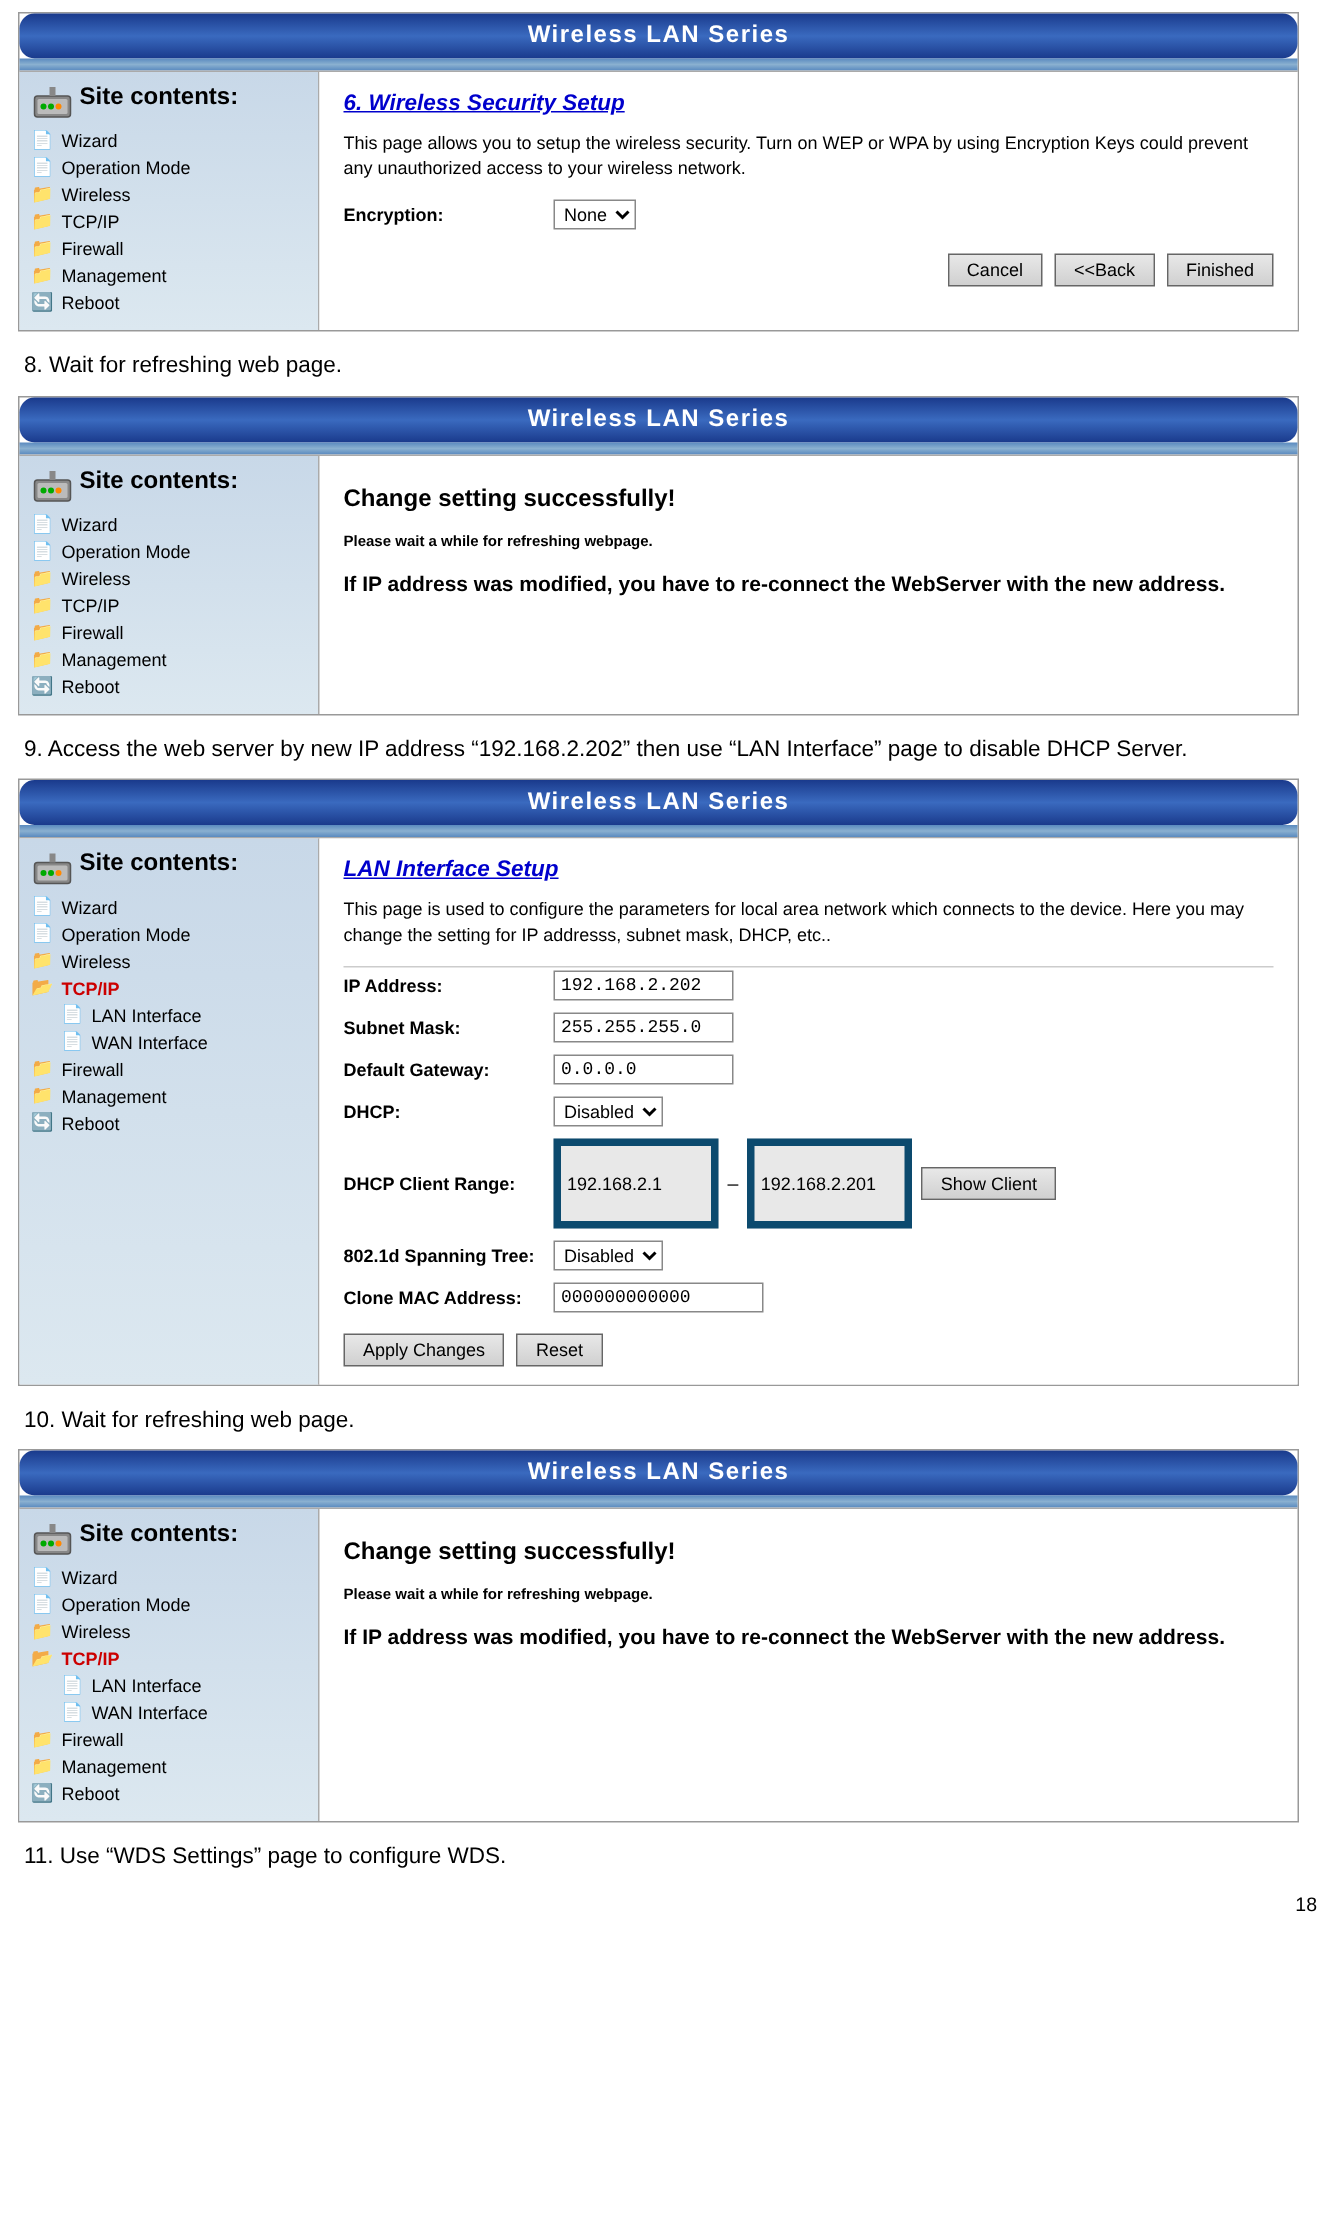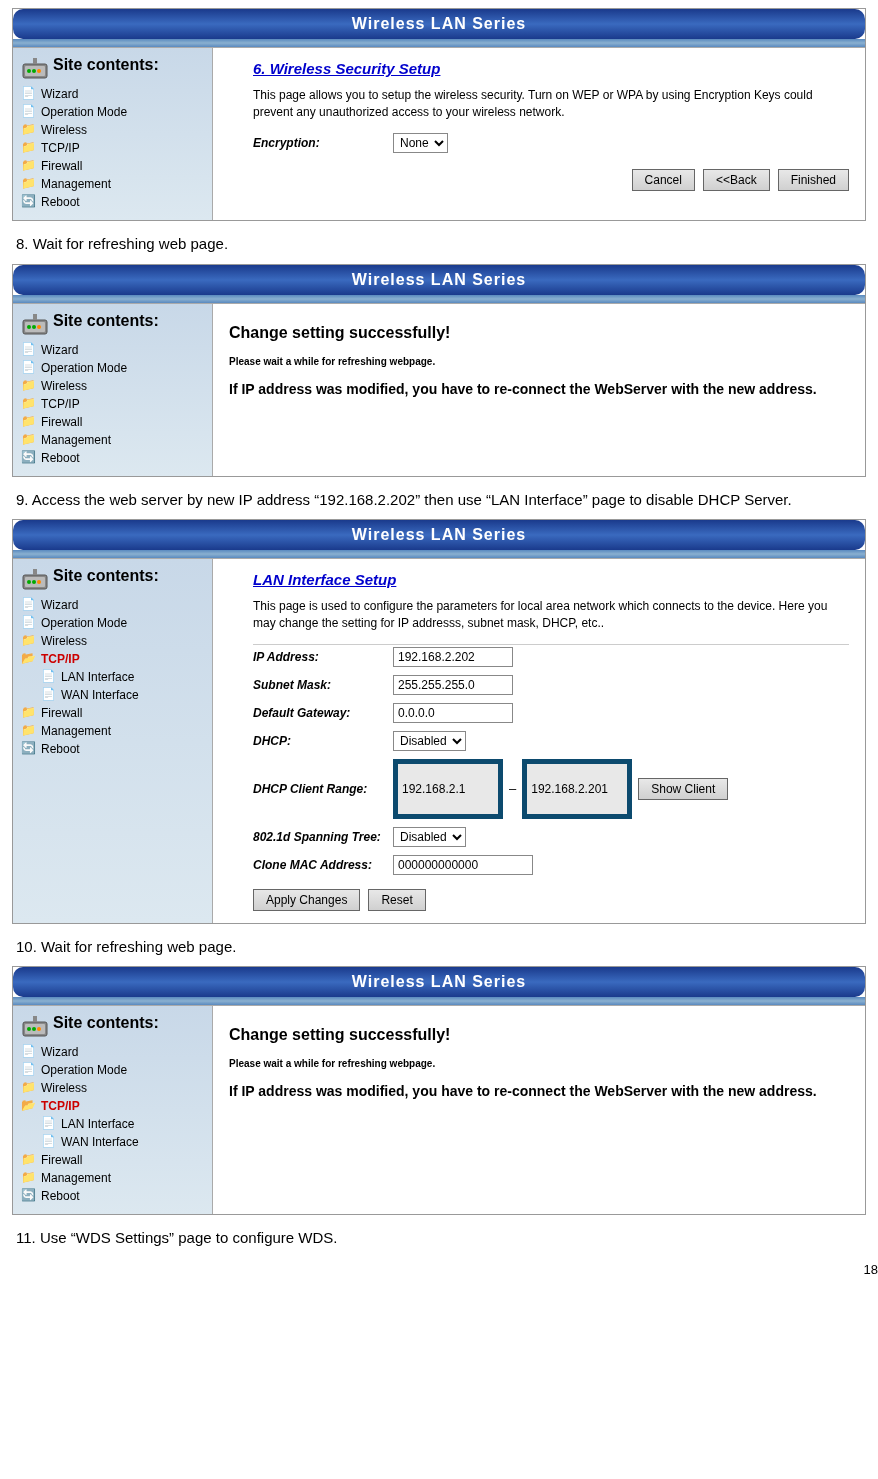--- a/index.html
+++ b/index.html
@@ -78,21 +78,20 @@
     }
 
     .sidebar-sub {
       margin-left: 20px;
     }
 
     .main-content {
       flex: 1;
       padding: 12px 16px;
       background: #fff;
-      margin-left: 24px;
     }
 
     .page-title {
       color: #0000cc;
       font-size: 15px;
       font-weight: bold;
       margin-bottom: 10px;
       font-style: italic;
       text-decoration: underline;
     }
@@ -106,35 +105,35 @@
     .form-row {
       display: flex;
       align-items: center;
       margin-bottom: 8px;
     }
 
     .form-label {
       font-weight: bold;
       font-size: 12px;
       min-width: 140px;
-      font-style: italic;
     }
 
     .form-input {
       border: 5px solid #0c4a6e;
       padding: 18px 4px;
       font-size: 12px;
       background: #e8e8e8;
     }
 
     .form-input-white {
       border: 1px solid #888;
       padding: 2px 4px;
       font-size: 12px;
       background: #fff;
+      font-family: Liberation Mono, monospace;
     }
 
     select {
       border: 1px solid #888;
       font-size: 12px;
       padding: 1px 2px;
       background: #fff;
     }
 
     .button-row {

